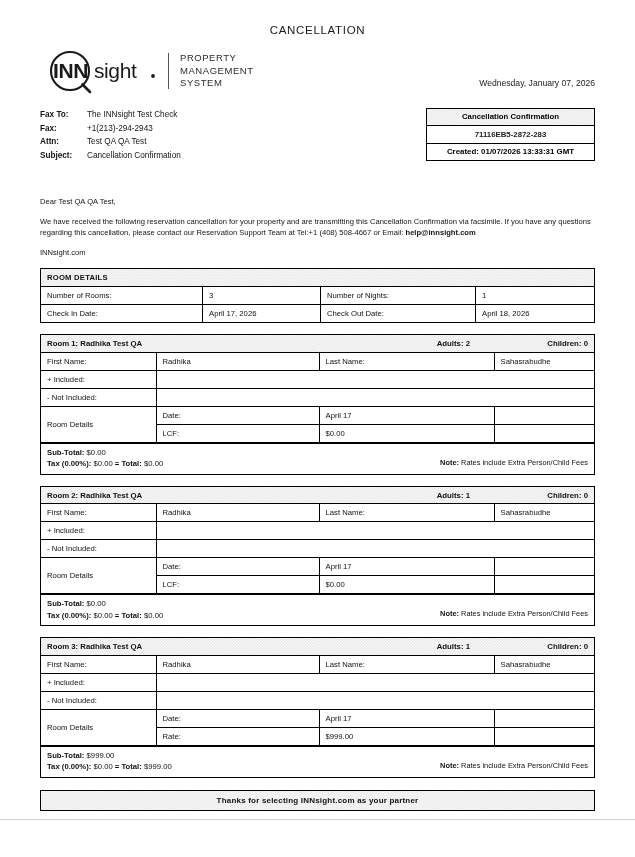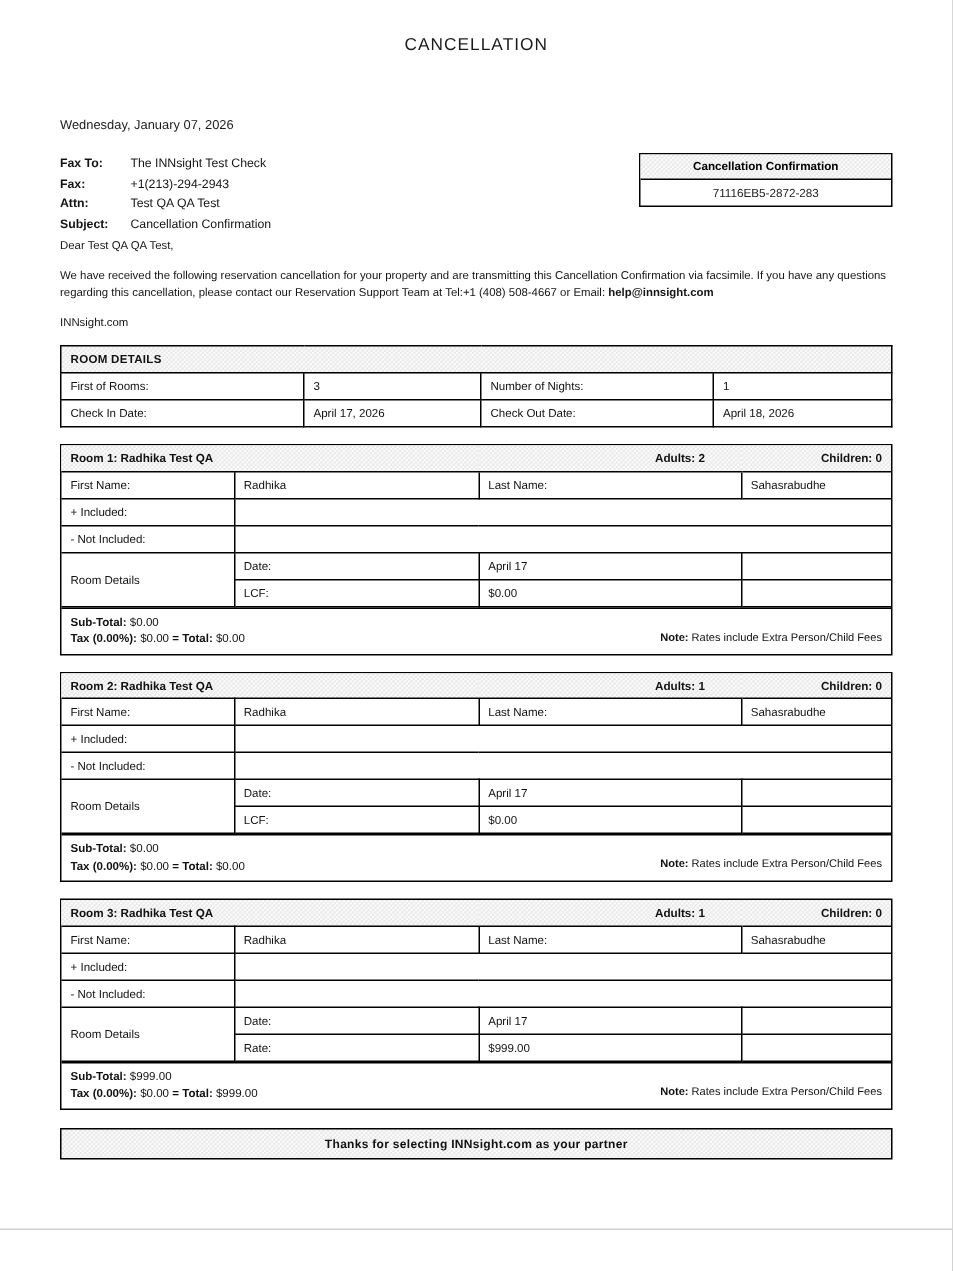--- a/index.html
+++ b/index.html
@@ -85,27 +85,27 @@
     text-align: center;
     background: #fff;
   }
   .conf-box .cb-row {
     border-bottom: 1.3px solid #000;
     padding: 3.2px 2px;
     line-height: 10px;
   }
   .conf-box .cb-row:last-child { border-bottom: none; }
   .cb-title { font-weight: bold; }
-  .cb-code { font-weight: 400; color: #222; }
+  .cb-code { font-weight: 700; color: #222; }
   .cb-created { font-weight: bold; font-size: 7.9px; }
   .cb-source { font-weight: bold; }
   .cb-source .big { font-size: 9px; }
 
   
-  .letter { margin-top: 2px; font-size: 7.6px; color: #141414; line-height: 11px; }
+  .letter { margin-top: 34px; font-size: 7.6px; color: #141414; line-height: 11px; }
   .letter .salutation { margin-bottom: 9px; }
   .letter .para { margin-bottom: 9px; }
   .letter b { font-weight: bold; }
   .letter .sign-line { line-height: 11px; }
 
   
   .blk { width: 100%; border-collapse: collapse; margin-top: 10px; }
   .blk td, .blk th {
     border: 1px solid #000;
     font-size: 7.7px;
@@ -180,20 +180,38 @@
 </head>
 <body>
 
 <div class="page">
   <div class="sheet">
   <div class="inner">
 
     <div class="doc-title">CANCELLATION</div>
 
     <div class="header-band">
+      <div class="logo-wrap">
+        <div class="logo-mark">
+          <svg width="122" height="44" viewBox="0 0 122 44" xmlns="http://www.w3.org/2000/svg" aria-hidden="true">
+
+            <circle cx="30" cy="21" r="19" fill="none" stroke="#1a1a1a" stroke-width="2.1"></circle>
+            <line x1="42.5" y1="34.5" x2="50" y2="42" stroke="#1a1a1a" stroke-width="2.6" stroke-linecap="round"></line>
+            <text x="13" y="28" font-family="'Liberation Sans', sans-serif" font-size="21" font-weight="700" fill="#1a1a1a" letter-spacing="-0.4">INN</text>
+            <text x="54" y="28" font-family="'Liberation Sans', sans-serif" font-size="21" font-weight="400" fill="#1a1a1a" letter-spacing="-0.4">sight</text>
+            <circle cx="113" cy="26" r="1.9" fill="#1a1a1a"></circle>
+          </svg>
+        </div>
+        <div class="logo-rule"></div>
+        <div class="logo-pms">
+          <div>PROPERTY</div>
+          <div>MANAGEMENT</div>
+          <div>SYSTEM</div>
+        </div>
+      </div>
       <div class="date-line">Wednesday, January 07, 2026</div>
     </div>
 
     <div class="meta-row">
       <div class="fax-meta">
         <div class="fm-row">
           <span class="fm-label">Fax To:</span>
           <span class="fm-val">The INNsight Test Check</span>
         </div>
         <div class="fm-row">
@@ -206,40 +224,44 @@
         </div>
         <div class="fm-row">
           <span class="fm-label">Subject:</span>
           <span class="fm-val">Cancellation Confirmation</span>
         </div>
       </div>
 
       <div class="conf-box">
         <div class="cb-row cb-title hatch">Cancellation Confirmation</div>
         <div class="cb-row cb-code">71116EB5-2872-283</div>
+        <div class="cb-row cb-created">
+          <span>Created:</span>
+          <span>01/07/2026 13:33:31 GMT</span>
+        </div>
       </div>
     </div>
 
     <div class="letter">
       <div class="salutation">Dear Test QA QA Test,</div>
       <div class="para">
         <span>We have received the following reservation cancellation for your property and are transmitting this Cancellation Confirmation via facsimile. If you have any questions regarding this cancellation, please contact our Reservation Support Team at Tel:+1 (408) 508-4667 or Email: </span><b>help@innsight.com</b>
       </div>
       <div class="sign-line">
         <div>INNsight.com</div>
       </div>
     </div>
 
     <table class="blk outer">
       <tbody>
             <tr class="rd-head hatch">
         <td colspan="4" class="hatch">ROOM DETAILS</td>
       </tr>
       <tr>
-        <td style="width:162px">First of Rooms:</td>
+        <td style="width:162px">Number of Rooms:</td>
         <td style="width:118px">3</td>
         <td style="width:155px">Number of Nights:</td>
         <td>1</td>
       </tr>
       <tr>
         <td>Check In Date:</td>
         <td>April 17, 2026</td>
         <td>Check Out Date:</td>
         <td>April 18, 2026</td>
       </tr>

